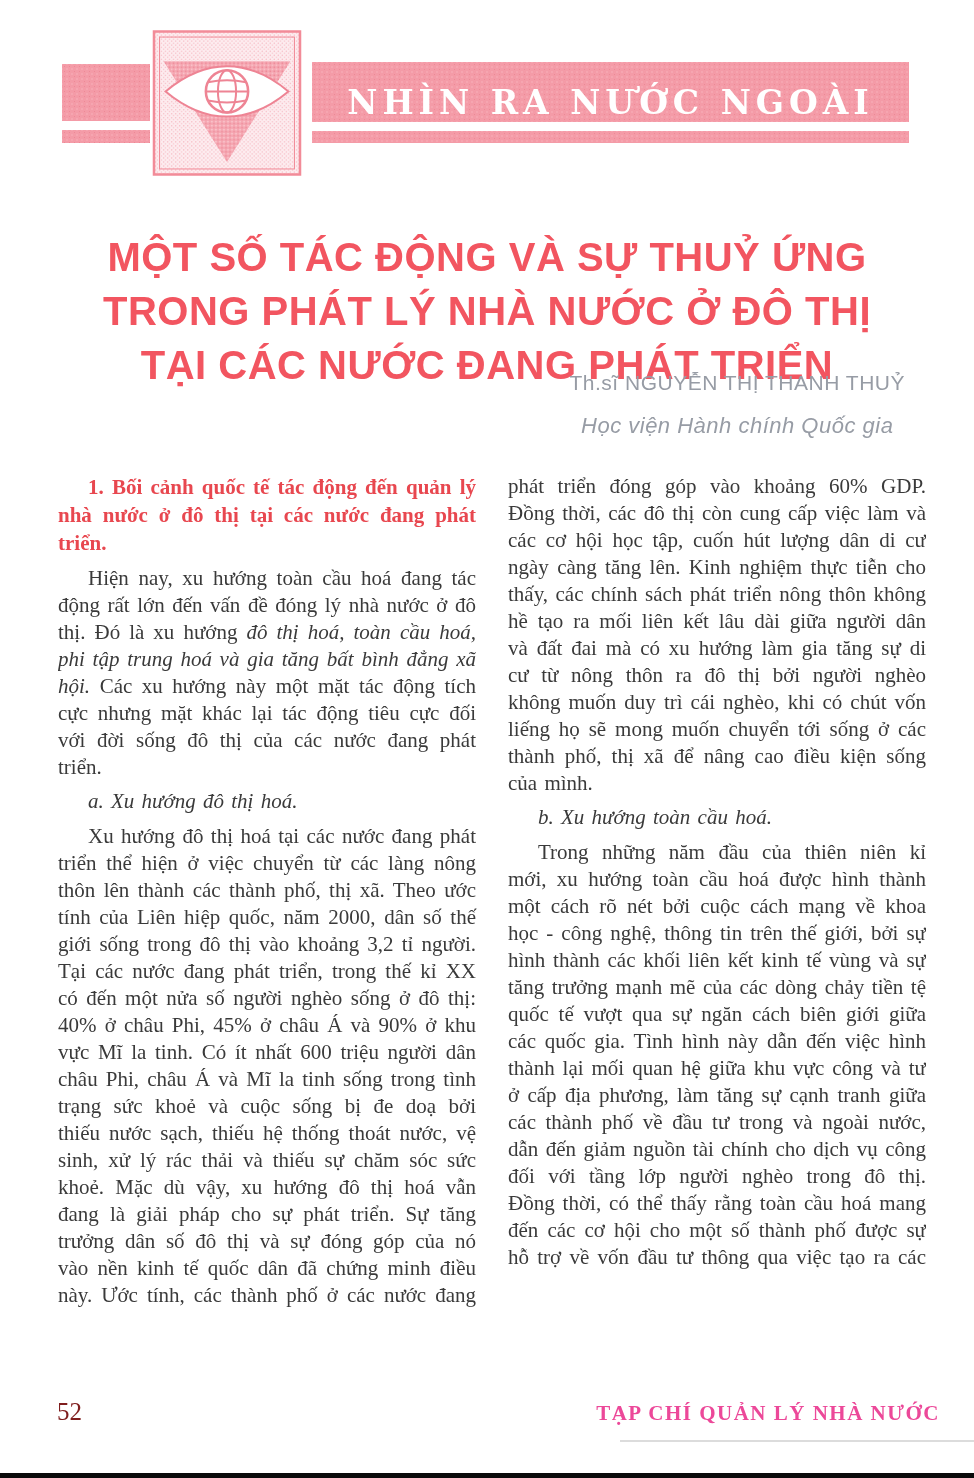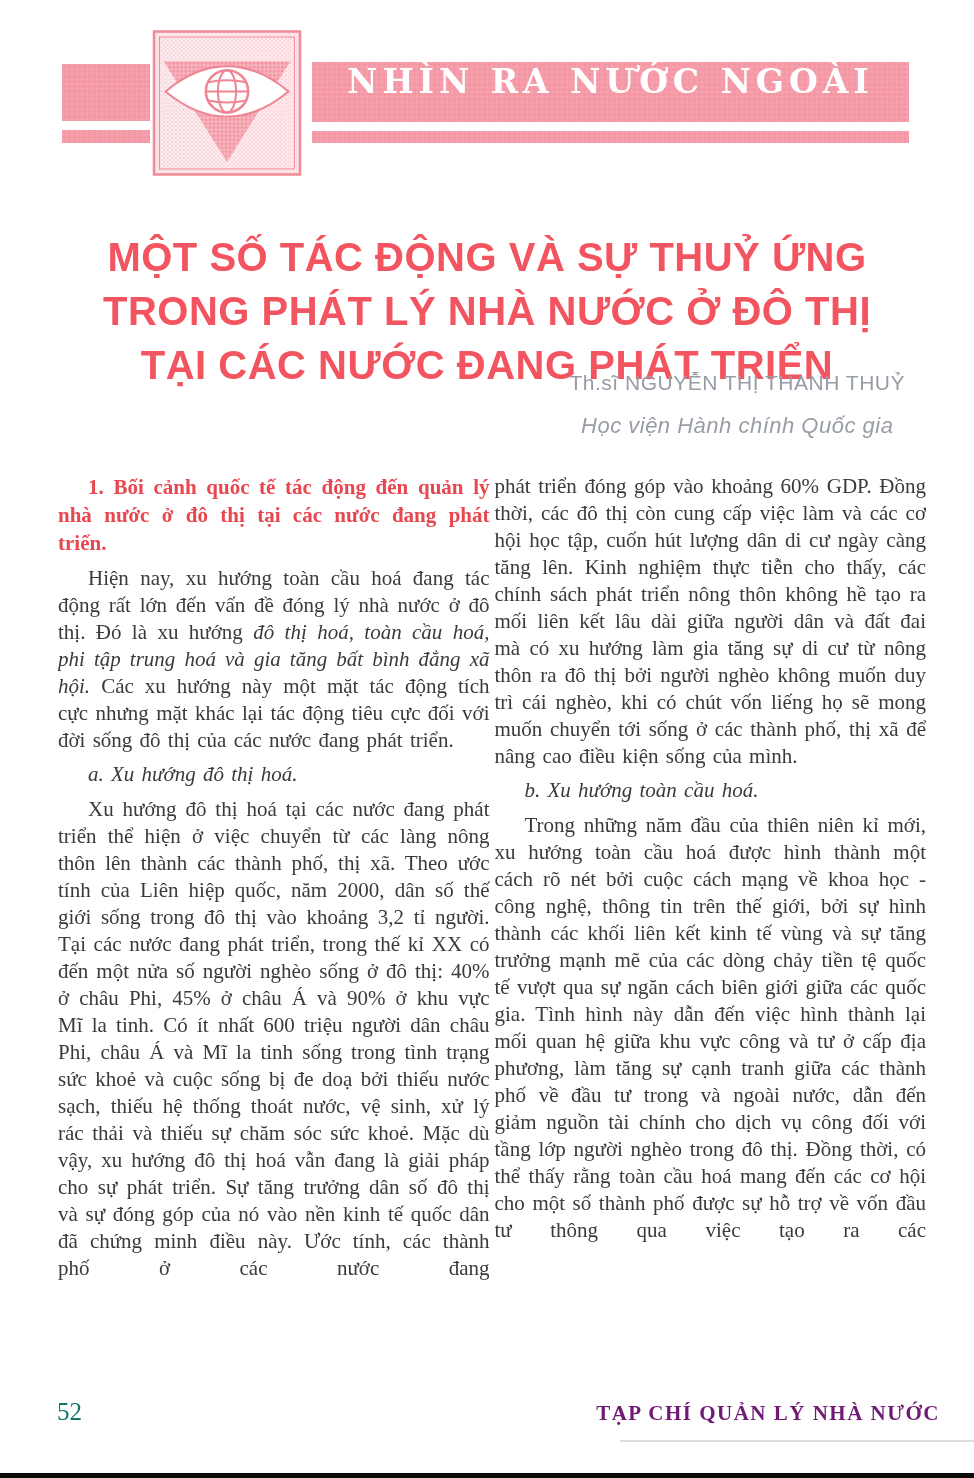--- a/index.html
+++ b/index.html
@@ -16,60 +16,60 @@
       radial-gradient(#fbc3cb 22%, rgba(0,0,0,0) 25%);
     background-size:5px 5px;
     background-position:0 0, 2.5px 2.5px;
   }
   .hdr-bar-left{position:absolute;left:62px;top:64px;width:88px;height:57px;}
   .hdr-bar-left-thin{position:absolute;left:62px;top:130px;width:88px;height:13px;}
   .logo{position:absolute;left:152px;top:30px;width:150px;height:146px;}
   .logo svg{display:block;width:100%;height:100%;}
   .banner{
     position:absolute;left:312px;top:62px;width:597px;height:60px;
-    display:flex;align-items:flex-start;justify-content:center;
+    display:flex;align-items:flex-end;justify-content:center;
   }
   .banner-label{
     font-family:"DejaVu Serif",serif;font-weight:bold;
     font-size:33px;color:#ffffff;letter-spacing:5px;white-space:nowrap;
   }
   .banner-underline{position:absolute;left:312px;top:131px;width:597px;height:12px;}
   
   .title{
     position:absolute;left:40px;top:203px;width:894px;text-align:center;
     font-family:"Liberation Sans",sans-serif;font-weight:bold;
     font-size:40px;line-height:54px;color:#f25560;letter-spacing:0.5px;
   }
   .byline{position:absolute;right:69px;top:371px;text-align:center;
     font-family:"Liberation Sans",sans-serif;color:#979ca5;}
   .byline .author{font-size:21px;letter-spacing:0.5px;}
   .byline .affil{font-size:22px;font-style:italic;margin-top:18px;letter-spacing:0.5px;}
   
   .columns{
     position:absolute;left:58px;top:473px;width:868px;height:912px;
-    display:flex;gap:5px;overflow:hidden;
+    display:flex;gap:32px;overflow:hidden;
   }
   .col{width:433px;font-size:21px;line-height:27px;text-align:justify;
        word-spacing:2px;}
   .col p{margin:0 0 7px 0;}
   .para{text-indent:30px;}
   .noindent{text-indent:0;}
   .cont-out{text-align-last:justify;}
   .sec-heading{
     margin:0 0 8px 0;font-size:21px;line-height:28px;font-weight:bold;
     color:#e8474f;text-indent:30px;text-align:justify;
   }
   .subhead{font-style:italic;text-indent:30px;margin:6px 0 8px 0 !important;}
   em{font-style:italic;}
   
-  .pageno{position:absolute;left:57px;top:1398px;font-size:25px;color:#0f766e;}
+  .pageno{position:absolute;left:57px;top:1398px;font-size:25px;color:#7f1d1d;}
   .journal{
     position:absolute;right:34px;top:1401px;
     font-family:"Liberation Serif",serif;font-weight:bold;
-    font-size:21px;color:#701a75;letter-spacing:1.5px;white-space:nowrap;
+    font-size:21px;color:#ec4899;letter-spacing:1.5px;white-space:nowrap;
   }
   .scan-streak{position:absolute;left:620px;top:1440px;width:354px;height:2px;background:#dcdcdc;}
   .scan-edge{position:absolute;left:0;bottom:0;width:974px;height:5px;background:#0a0a0a;}
 </style>
 </head>
 <body>
 
 <div class="page">
 
   <div class="hdr-bar-left halftone"></div>

